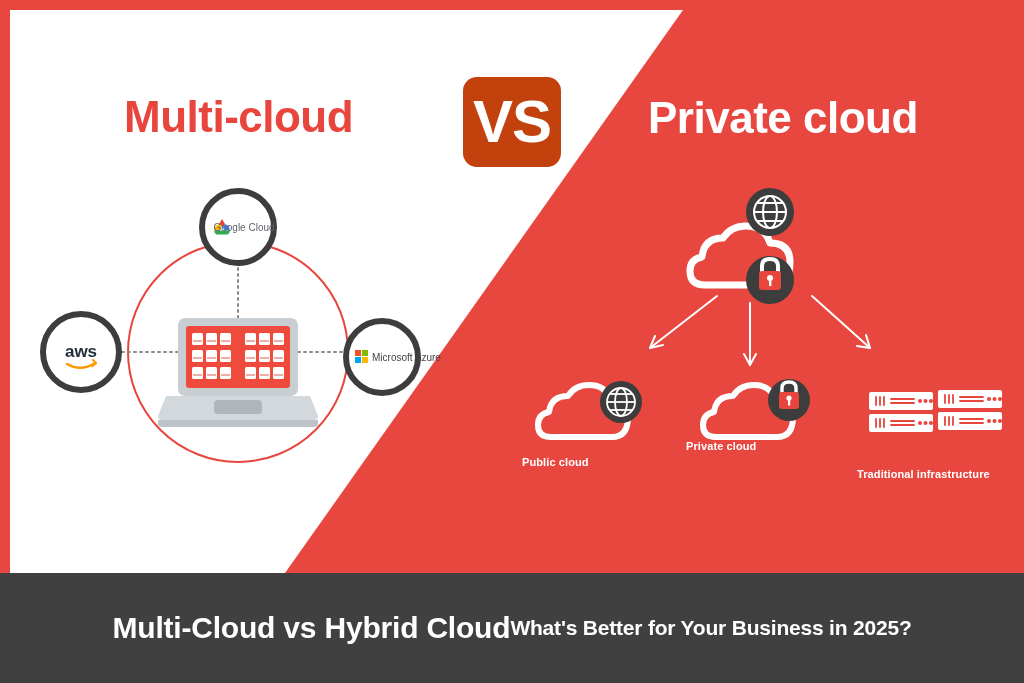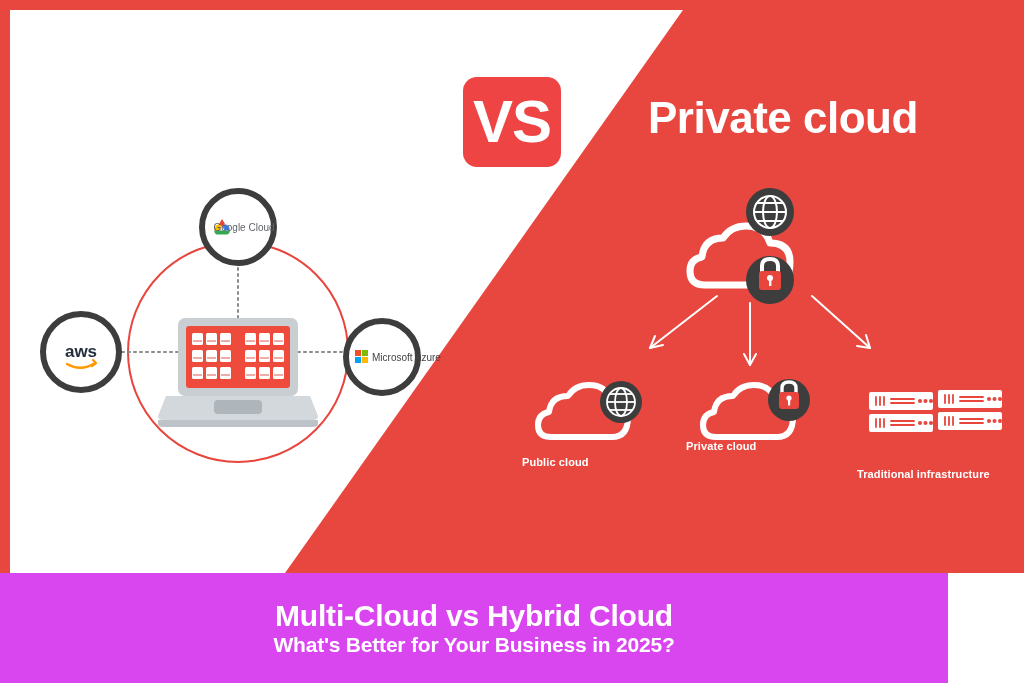--- a/index.html
+++ b/index.html
@@ -39,21 +39,21 @@
     letter-spacing:-0.5px; line-height:1;
   }
   .title-hybrid {
     position:absolute; left:648px; top:96px;
     font-size:44px; font-weight:bold; color:#FFFFFF;
     letter-spacing:-0.5px; line-height:1;
   }
   .vs-badge {
     position:absolute; left:463px; top:77px;
     width:98px; height:90px;
-    background:#ef4444; border-radius:14px;
+    background:#c2410c; border-radius:14px;
     display:flex; align-items:center; justify-content:center;
   }
   .vs-badge span {
     color:#ffffff; font-size:60px; font-weight:bold; line-height:1;
     letter-spacing:-1px;
   }
 
   
   .logo { position:absolute; left:16px; top:14px; width:160px; }
   .logo-mark { width:60px; height:52px; margin-left:42px; }
@@ -62,23 +62,23 @@
   .logo-info{ font-size:25px; font-weight:normal; color:#E8453C; letter-spacing:-0.5px; }
   .logo-reg { font-size:10px; color:#E8453C; vertical-align:super; }
   .logo-tag { margin-top:1px; text-align:right; font-size:11px; font-style:italic; font-weight:bold; color:#2B2B2B; }
   .logo-tag .it { color:#E8453C; }
 
   
   .layer { position:absolute; left:0; top:0; width:1024px; height:683px; }
 
   
   .caption-bar {
-    position:absolute; left:0; top:573px; width:948px; height:110px;
-    background:#d946ef;
-    display:flex; flex-direction:column; align-items:center; justify-content:center;
+    position:absolute; left:0; top:573px; width:1024px; height:110px;
+    background:#404040;
+    display:flex; align-items:center; justify-content:center;
   }
   .caption-title {
     color:#ffffff; font-size:30px; font-weight:bold; letter-spacing:-0.2px;
   }
   .caption-sub {
     color:#ffffff; font-size:21px; font-weight:bold; letter-spacing:-0.2px;
   }
 
   
   .cloud-label {
@@ -92,20 +92,21 @@
 <div id="stage">
 
   <div class="panel-white"></div>
   <div class="panel-red"></div>
 
   <div class="frame-top"></div>
   <div class="frame-left"></div>
   <div class="frame-right"></div>
 
 
+  <div class="title-multi">Multi-cloud</div>
   <div class="vs-badge">
     <span>VS</span>
   </div>
   <div class="title-hybrid">Private cloud</div>
 
   <svg class="layer">
 
     <circle cx="238" cy="352" r="110" fill="none" stroke="#E8453C" stroke-width="2"></circle>
 
     <line x1="238" y1="262" x2="238" y2="322" stroke="#8A8A8A" stroke-width="2" stroke-dasharray="2 4" stroke-linecap="round"></line>

